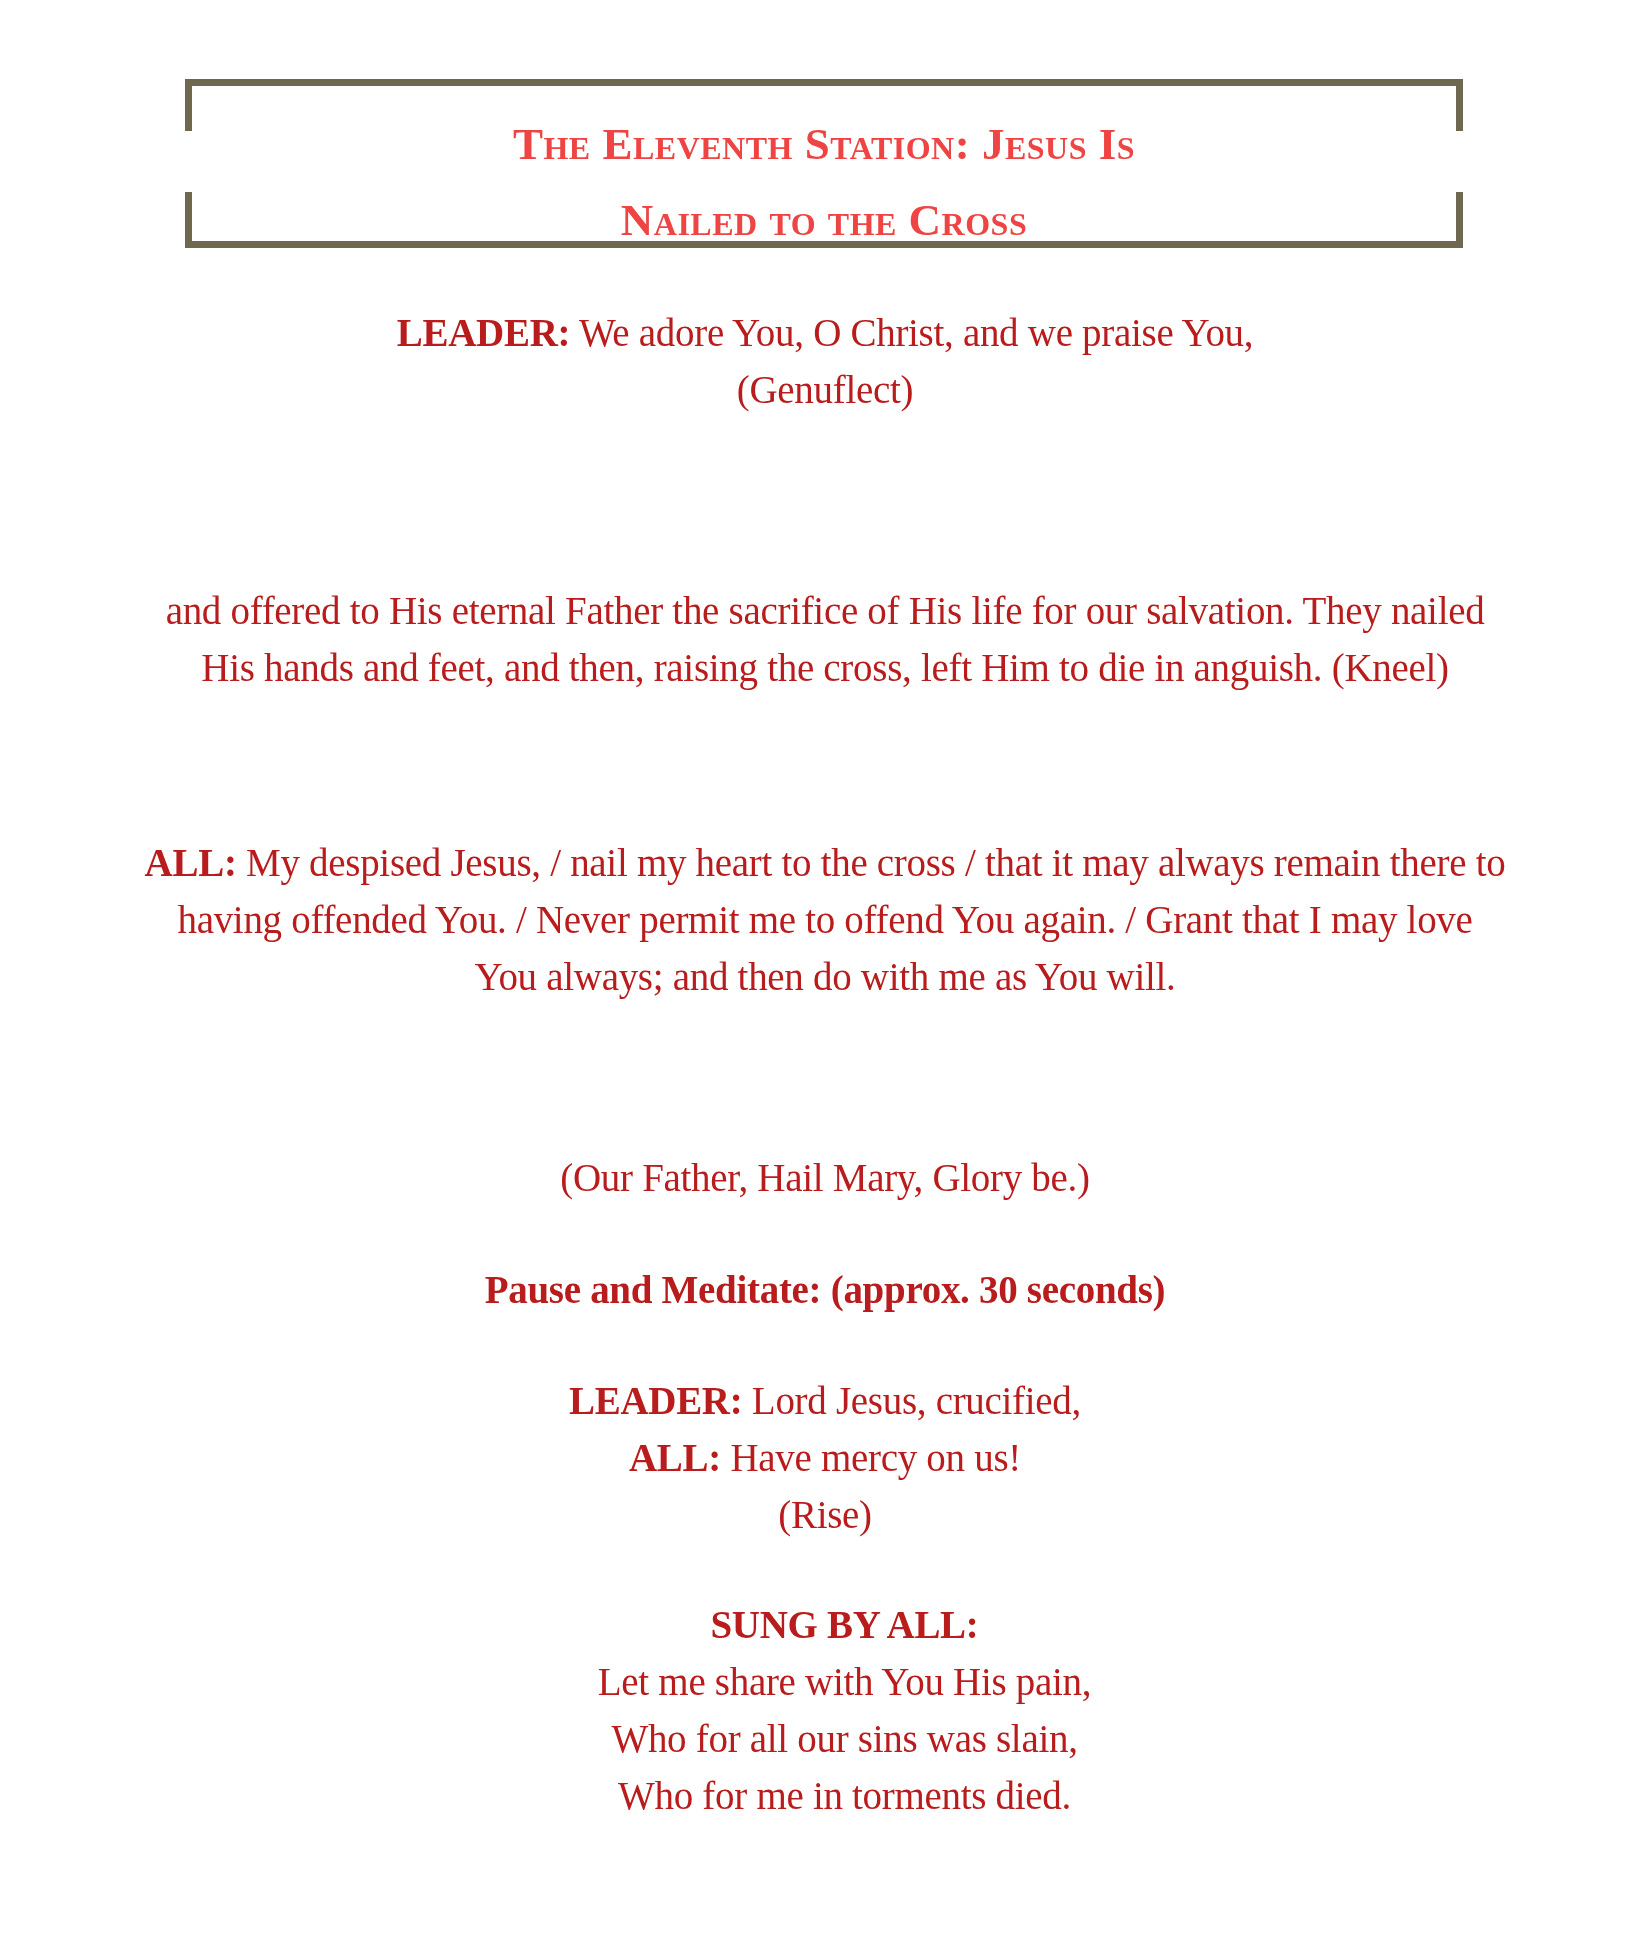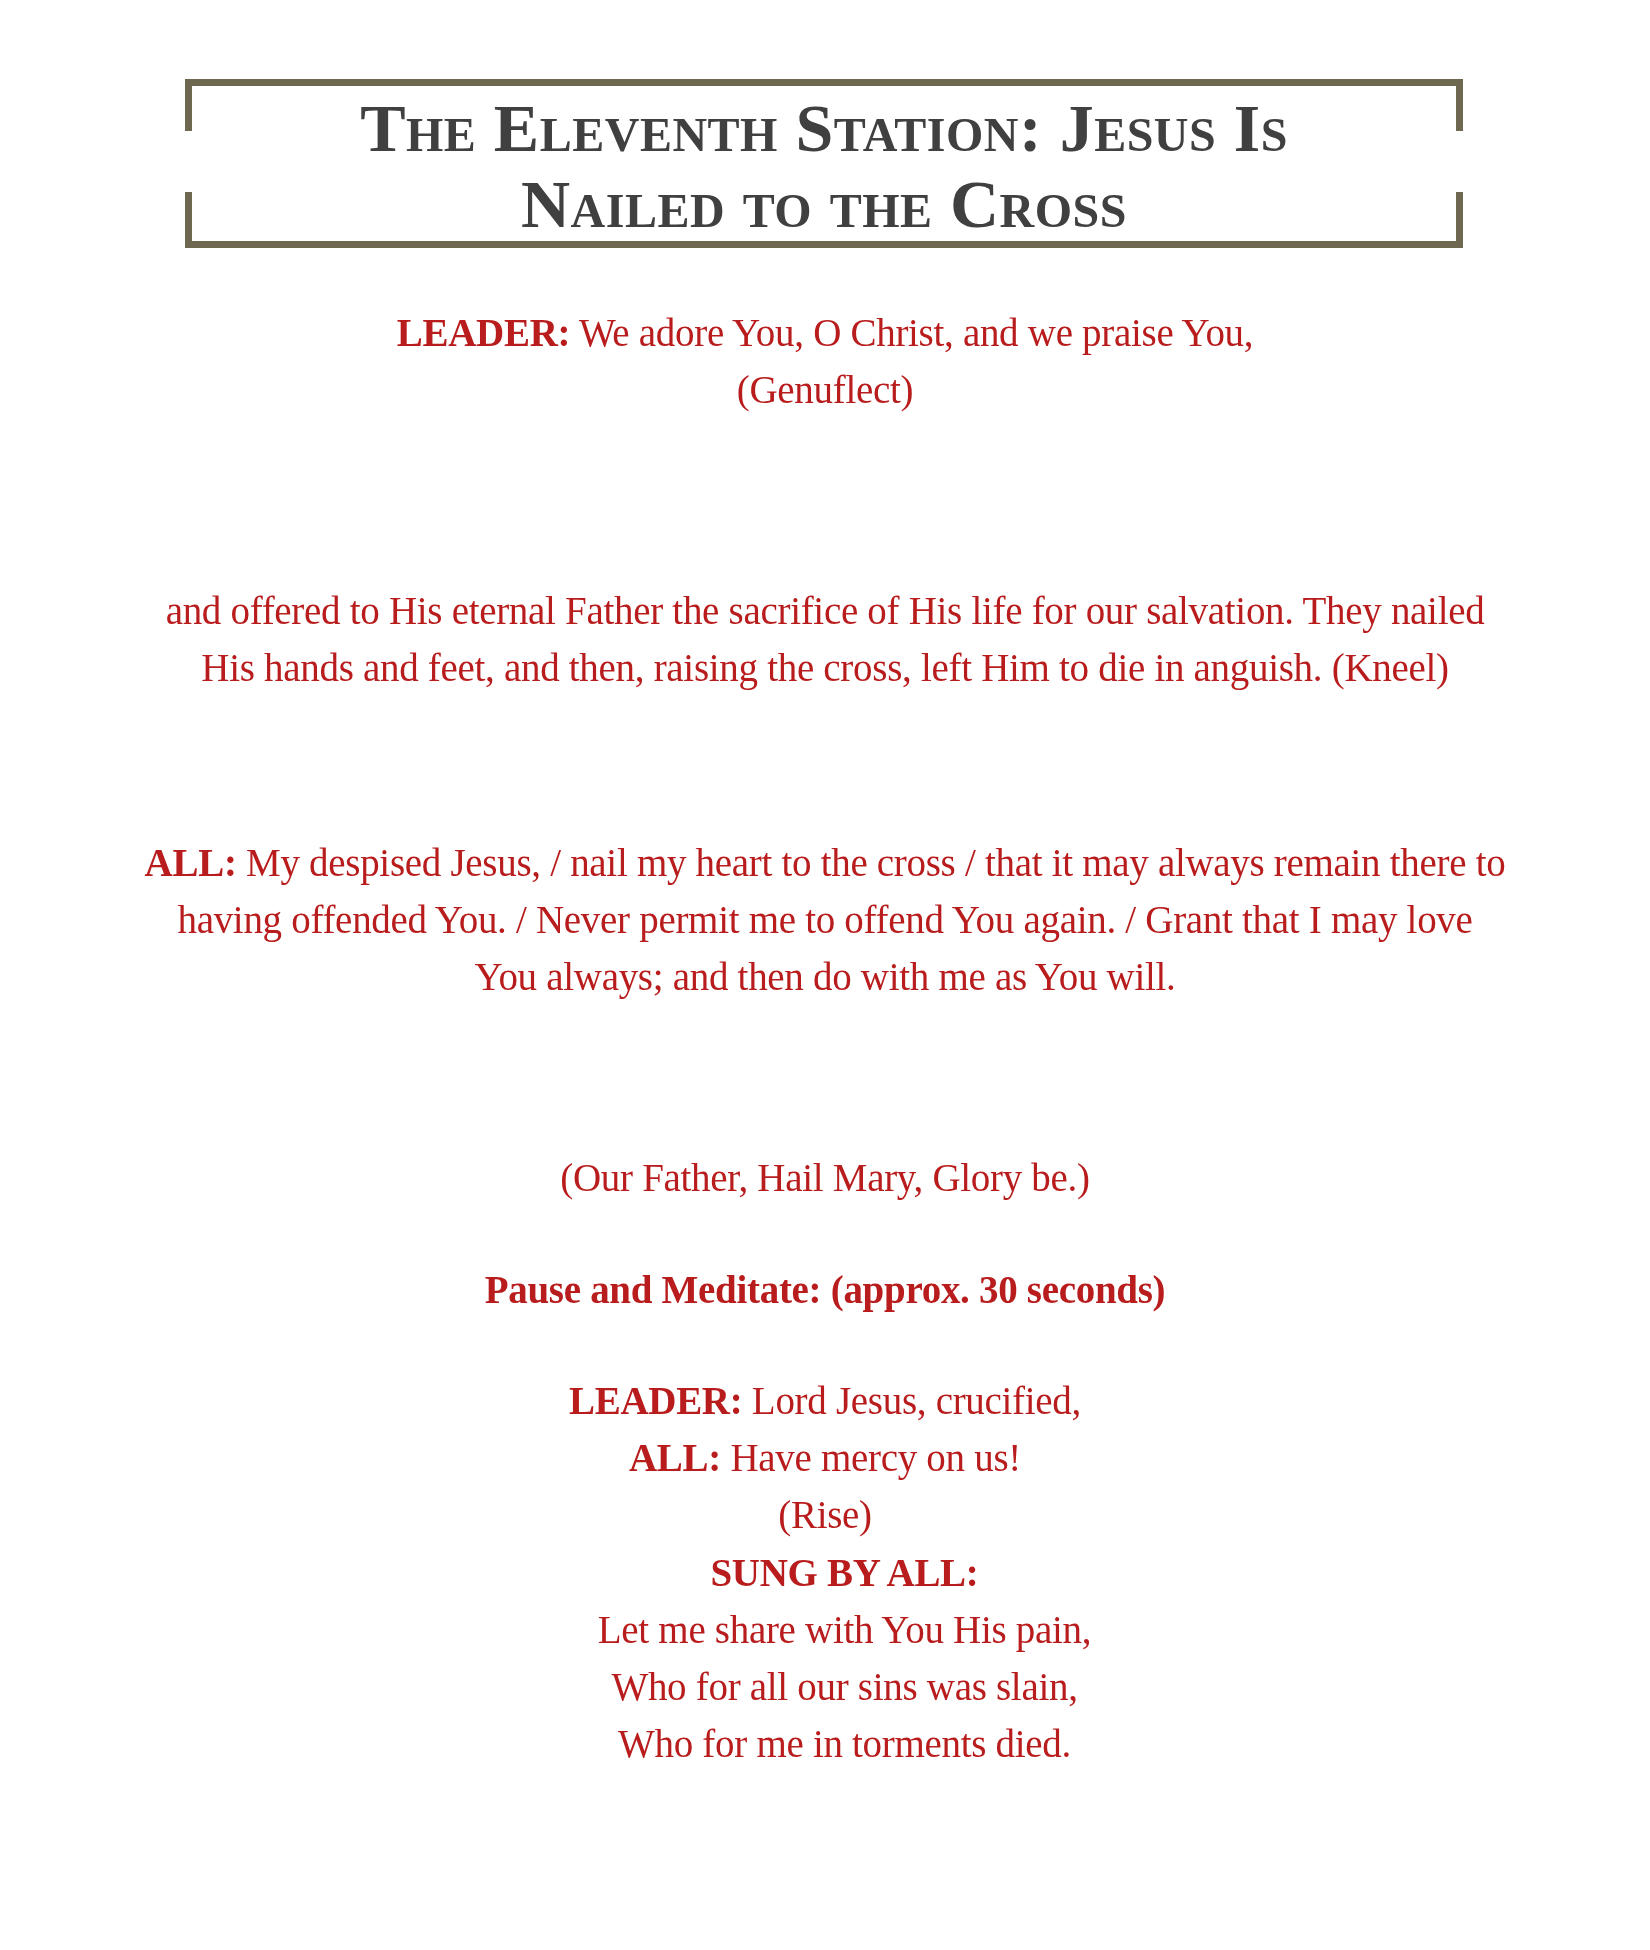--- a/index.html
+++ b/index.html
@@ -31,28 +31,28 @@
     position: absolute;
     width: 7px;
     height: 61px;
     top: 45px;
     background: #ffffff;
   }
   .frame-gap.left  { left: -7px; }
   .frame-gap.right { right: -7px; }
 
   .title-text {
-    padding-top: 4px;
+    padding-top: 20px;
     text-align: center;
     font-weight: bold;
     font-variant: small-caps;
-    font-size: 68px;
+    font-size: 45px;
     line-height: 76px;
     letter-spacing: 0.5px;
-    color: #404040;
+    color: #ef4444;
   }
 
   
   .block {
     position: absolute;
     left: 0;
     right: 0;
     text-align: center;
     font-size: 39px;
     line-height: 57px;
@@ -61,21 +61,21 @@
   }
   .block .line { white-space: nowrap; }
   .b { font-weight: bold; }
 
   .block-opening    { top: 304px; }
   .block-meditation { top: 582px; }
   .block-prayer     { top: 814px; margin-top: 20px; }
   .block-ourfather  { top: 1149px; }
   .block-pause      { top: 1261px; font-weight: bold; }
   .block-versicle   { top: 1372px; }
-  .block-hymn       { top: 1544px; padding-left: 39px; }
+  .block-hymn       { top: 1596px; padding-left: 39px; }
 </style>
 </head>
 <body>
 
 <div class="page">
 
   <div class="title-box">
     <div class="frame-gap left"></div>
     <div class="frame-gap right"></div>
     <div class="title-text">

